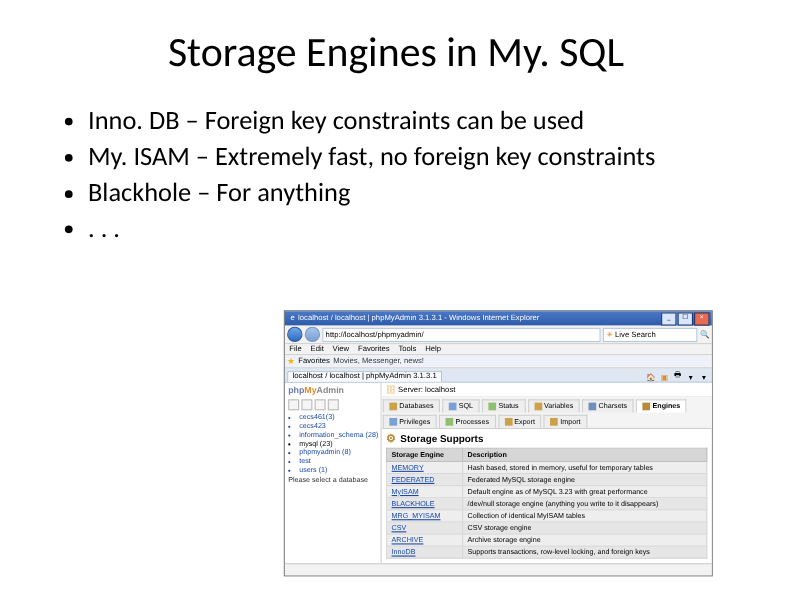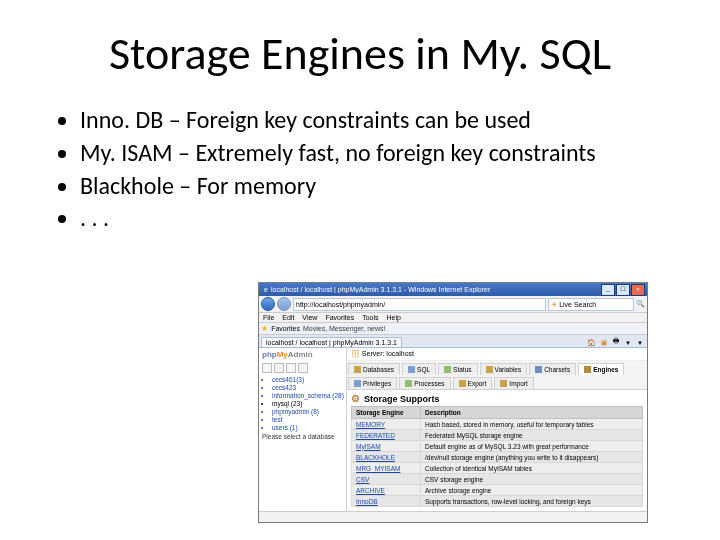--- a/index.html
+++ b/index.html
@@ -14,21 +14,21 @@
 }
 .slide {
   width: 720px;
   height: 540px;
   position: relative;
   box-sizing: border-box;
   padding: 20px 50px 0 50px;
 }
 .title {
   text-align: center;
-  font-size: 46px;
+  font-size: 38px;
   margin: 5px 0 25px 0;
   font-weight: 400;
 }
 ul.bullets {
   list-style: disc;
   padding-left: 30px;
   margin: 0;
 }
 ul.bullets li {
   font-size: 24px;
@@ -244,21 +244,21 @@
 }
 </style>
 </head>
 <body>
 
 <div class="slide">
   <h1 class="title">Storage Engines in My. SQL</h1>
   <ul class="bullets">
     <li>Inno. DB – Foreign key constraints can be used</li>
     <li>My. ISAM – Extremely fast, no foreign key constraints</li>
-    <li>Blackhole – For memory</li>
+    <li>Blackhole – For anything</li>
     <li>. . .</li>
   </ul>
 
   <div class="screenshot">
 
     <div class="titlebar">
       <span style="width:10px;text-align:center;">e</span>
       <span class="title-text">localhost / localhost | phpMyAdmin 3.1.3.1 - Windows Internet Explorer</span>
       <span class="win-btn">_</span>
       <span class="win-btn">☐</span>

